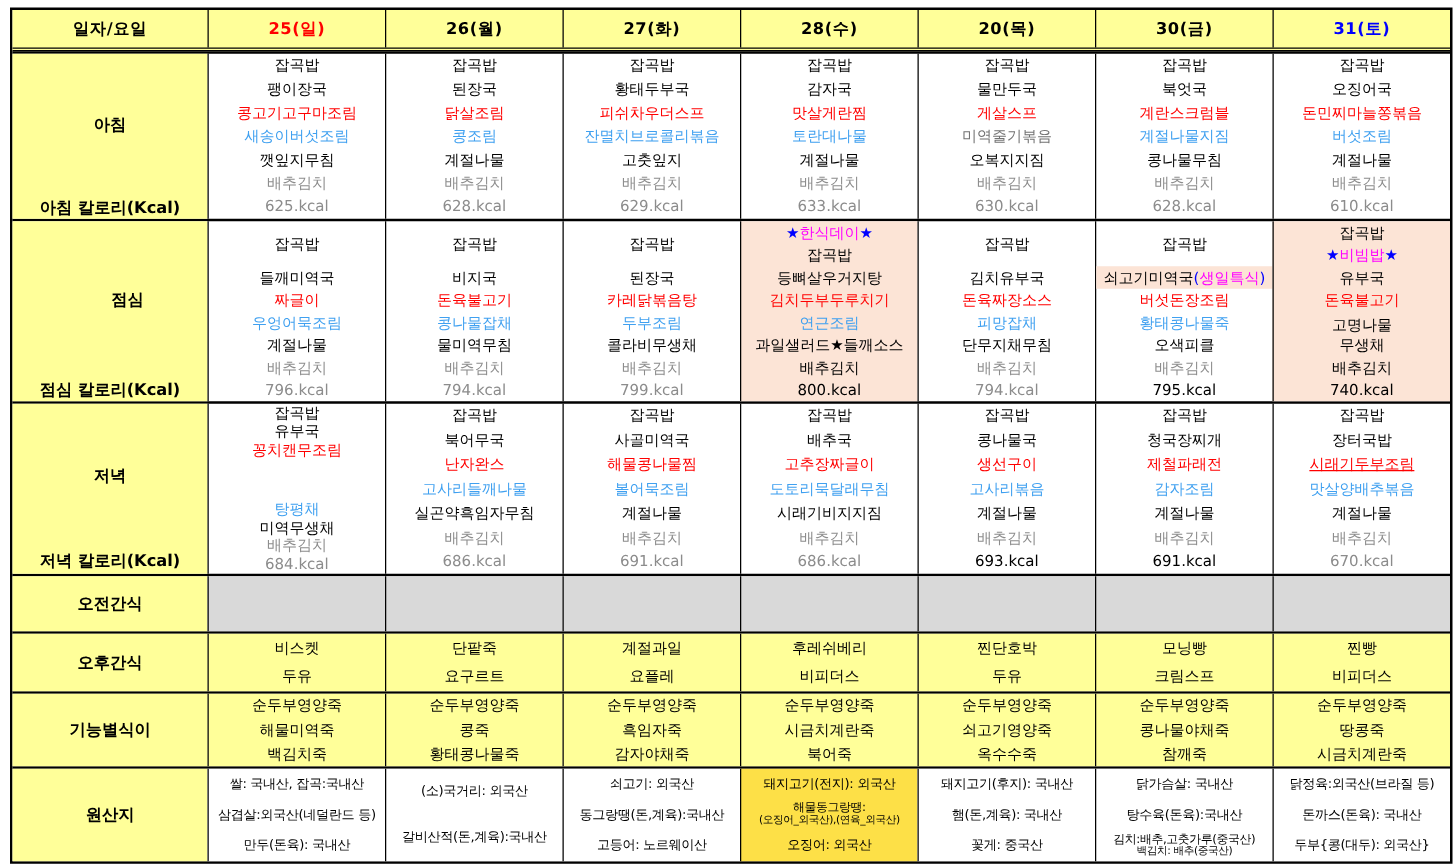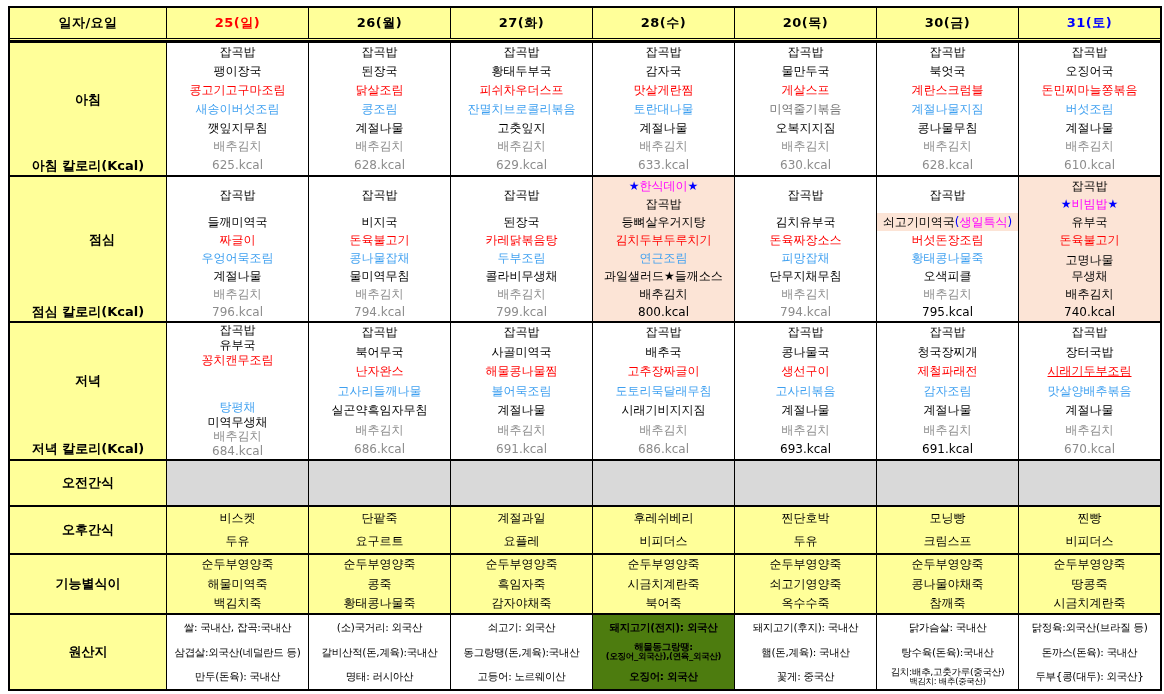--- a/index.html
+++ b/index.html
@@ -755,36 +755,33 @@
             <span>만두(돈육): 국내산</span>
           </div>
         </div>
         <div class="menu-cell origin-cell" style="background: rgb(255, 255, 255);">
           <div class="line">
             <span>(소)국거리: 외국산</span>
           </div>
           <div class="line">
             <span>갈비산적(돈,계육):국내산</span>
           </div>
-          <div class="line">
-            <span>명태: 러시아산</span>
-          </div>
         </div>
         <div class="menu-cell origin-cell" style="background: rgb(255, 255, 255);">
           <div class="line">
             <span>쇠고기: 외국산</span>
           </div>
           <div class="line">
             <span>동그랑땡(돈,계육):국내산</span>
           </div>
           <div class="line">
             <span>고등어: 노르웨이산</span>
           </div>
         </div>
-        <div class="menu-cell origin-cell" style="background: #4d7c0f; font-weight: bold;">
+        <div class="menu-cell origin-cell" style="background: #fde047;">
           <div class="line">
             <span>돼지고기(전지): 외국산</span>
           </div>
           <div class="line small-line">
             <span>해물동그랑땡:</span>
             <span class="sub">(오징어_외국산),(연육_외국산)</span>
           </div>
           <div class="line">
             <span>오징어: 외국산</span>
           </div>

